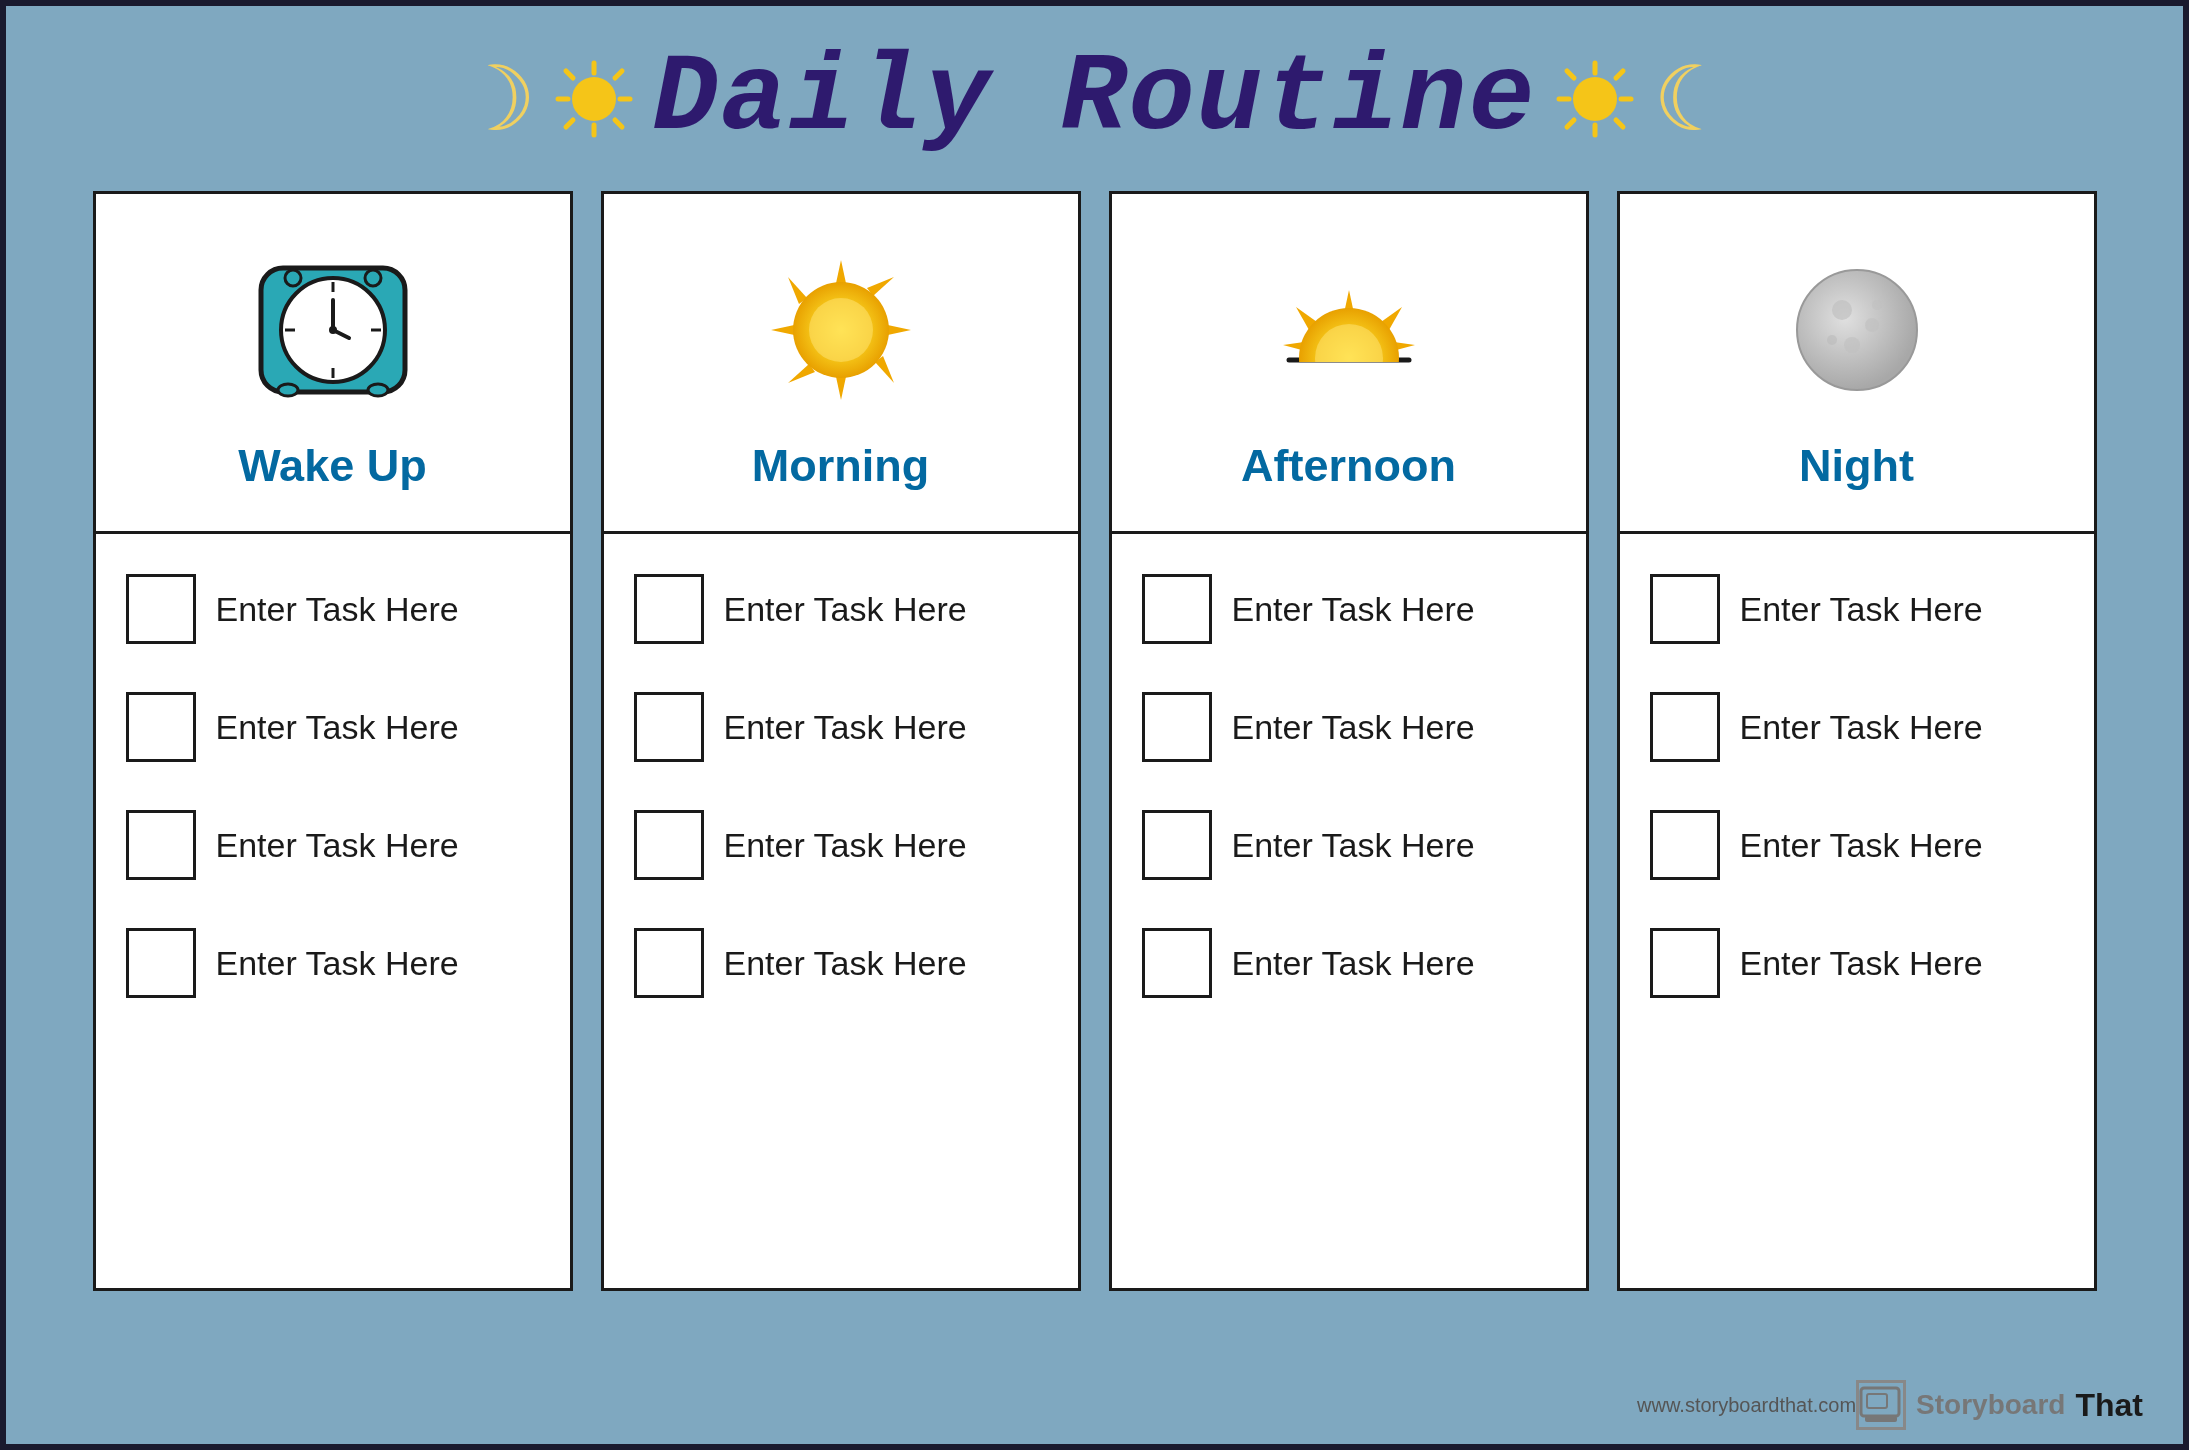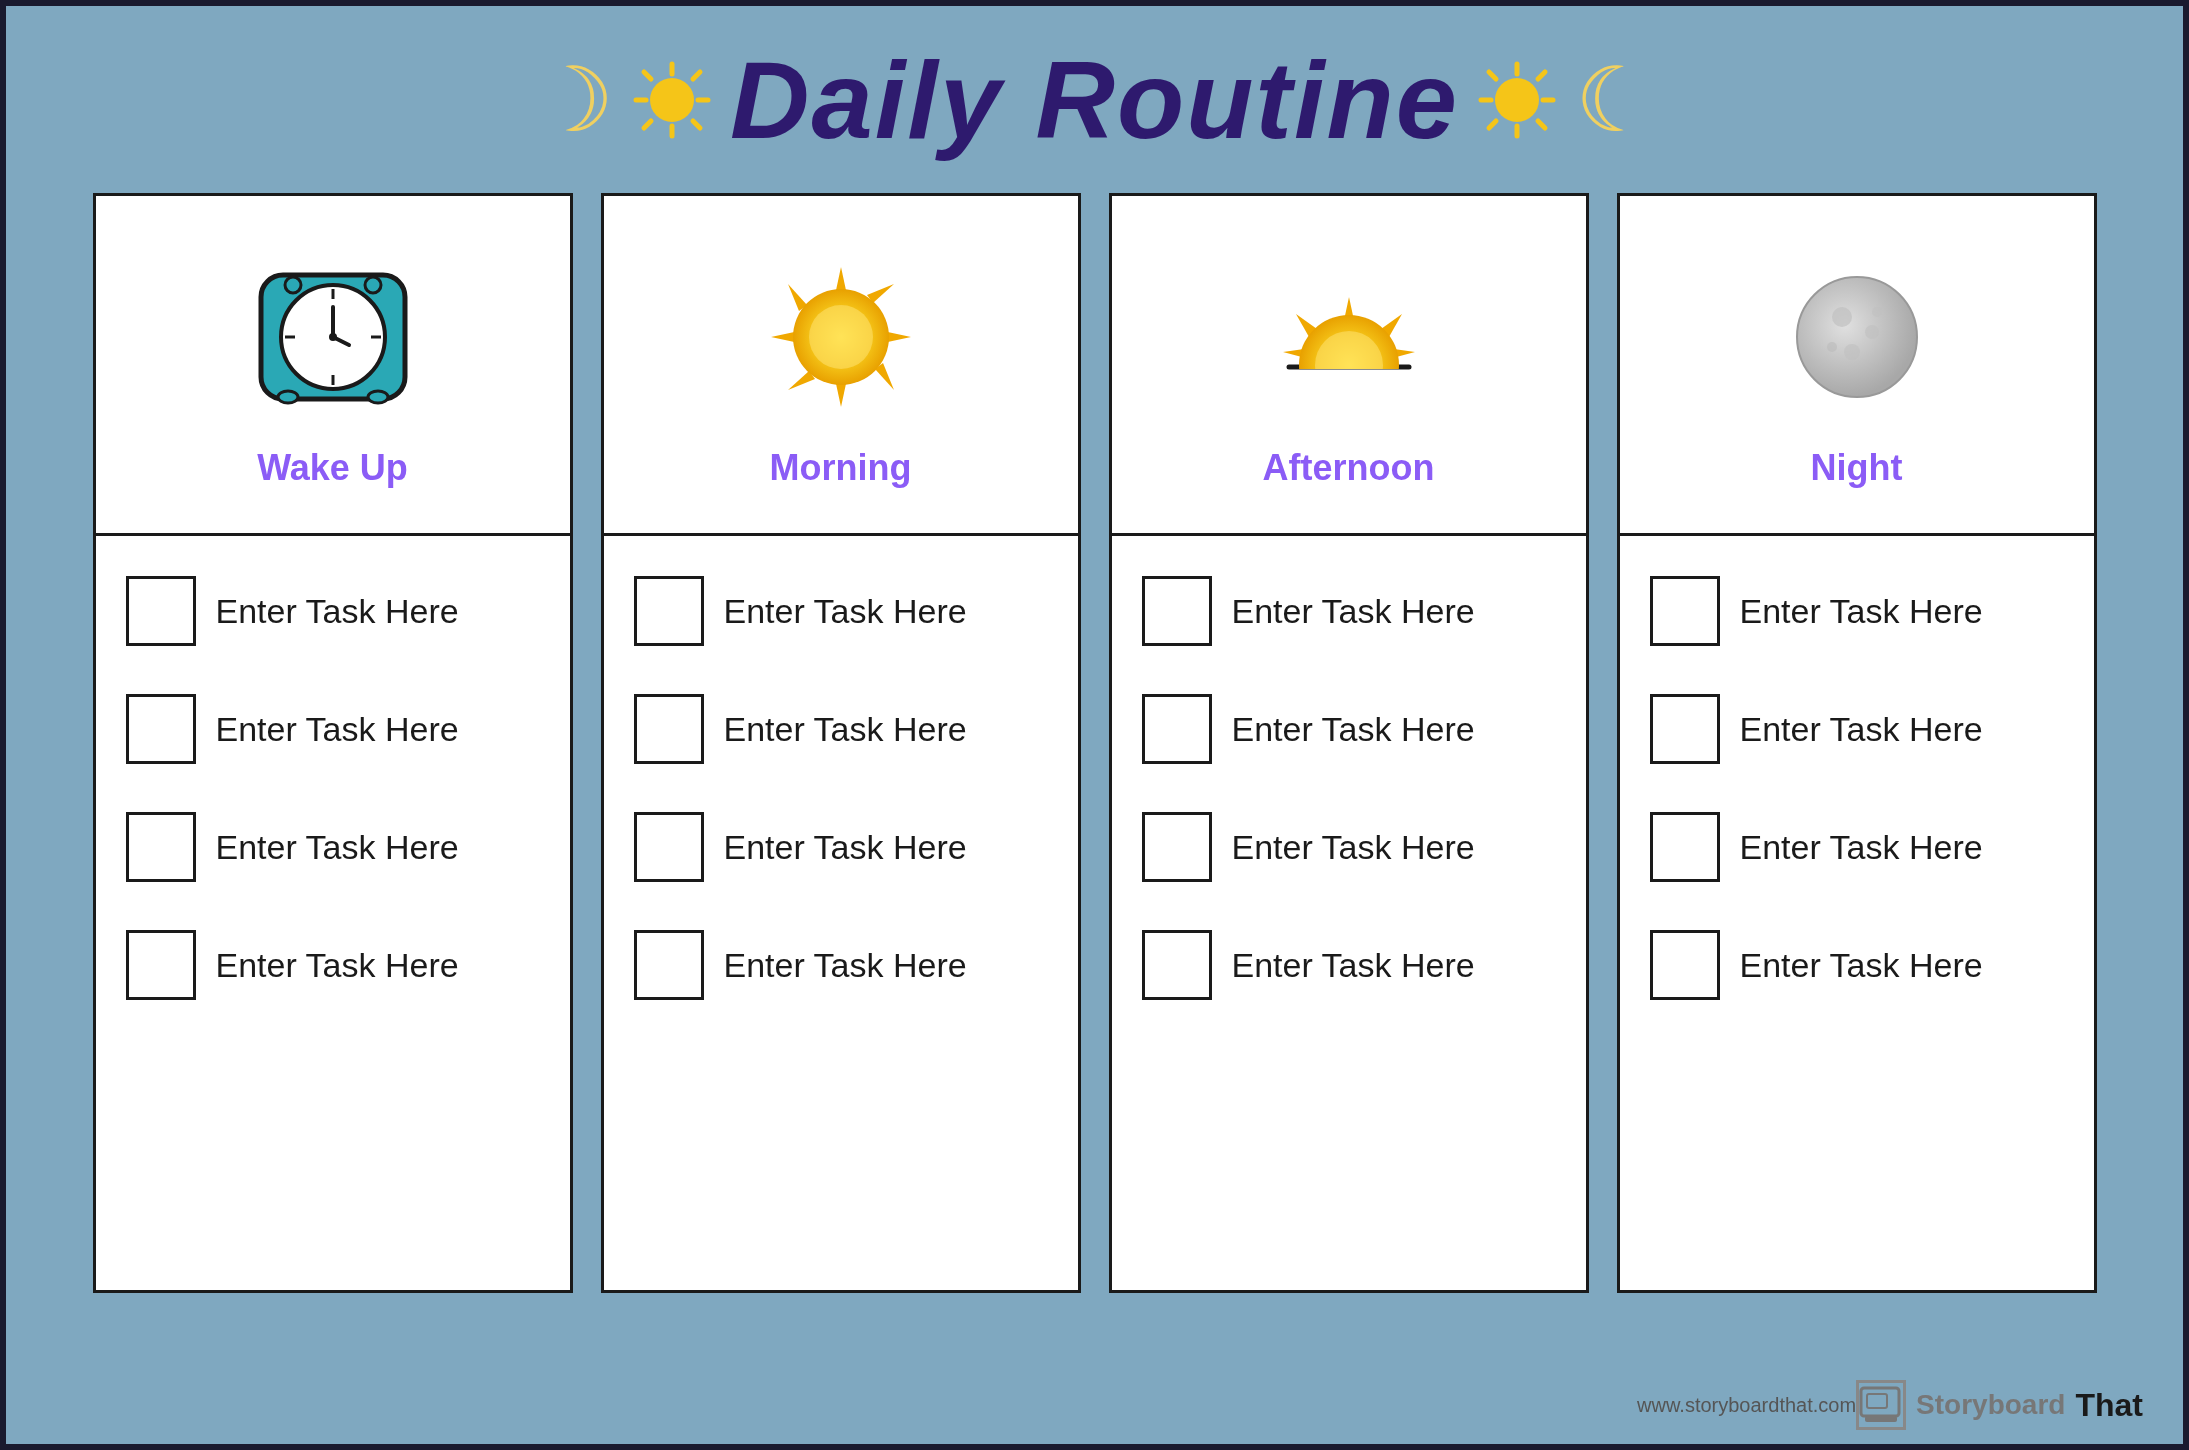--- a/index.html
+++ b/index.html
@@ -21,21 +21,21 @@
       display: flex;
       align-items: center;
       justify-content: center;
       gap: 18px;
     }
 
     .header-title {
       font-size: 110px;
       font-weight: 900;
       color: #2e1a6e;
-      font-family: Liberation Sans, sans-serif;
+      font-family: Liberation Mono, monospace;
       font-style: italic;
       letter-spacing: 2px;
     }
 
     
     .main-grid {
       display: flex;
       gap: 0;
       padding: 0 60px;
       margin-top: 10px;
@@ -66,23 +66,23 @@
     .column-icon {
       width: 180px;
       height: 180px;
       display: flex;
       align-items: center;
       justify-content: center;
       margin-bottom: 20px;
     }
 
     .column-label {
-      font-size: 36px;
+      font-size: 45px;
       font-weight: 800;
-      color: #8b5cf6;
+      color: #0369a1;
       font-family: Arial, sans-serif;
     }
 
     .column-tasks {
       flex: 1;
       padding: 40px 30px;
       display: flex;
       flex-direction: column;
       gap: 48px;
     }

